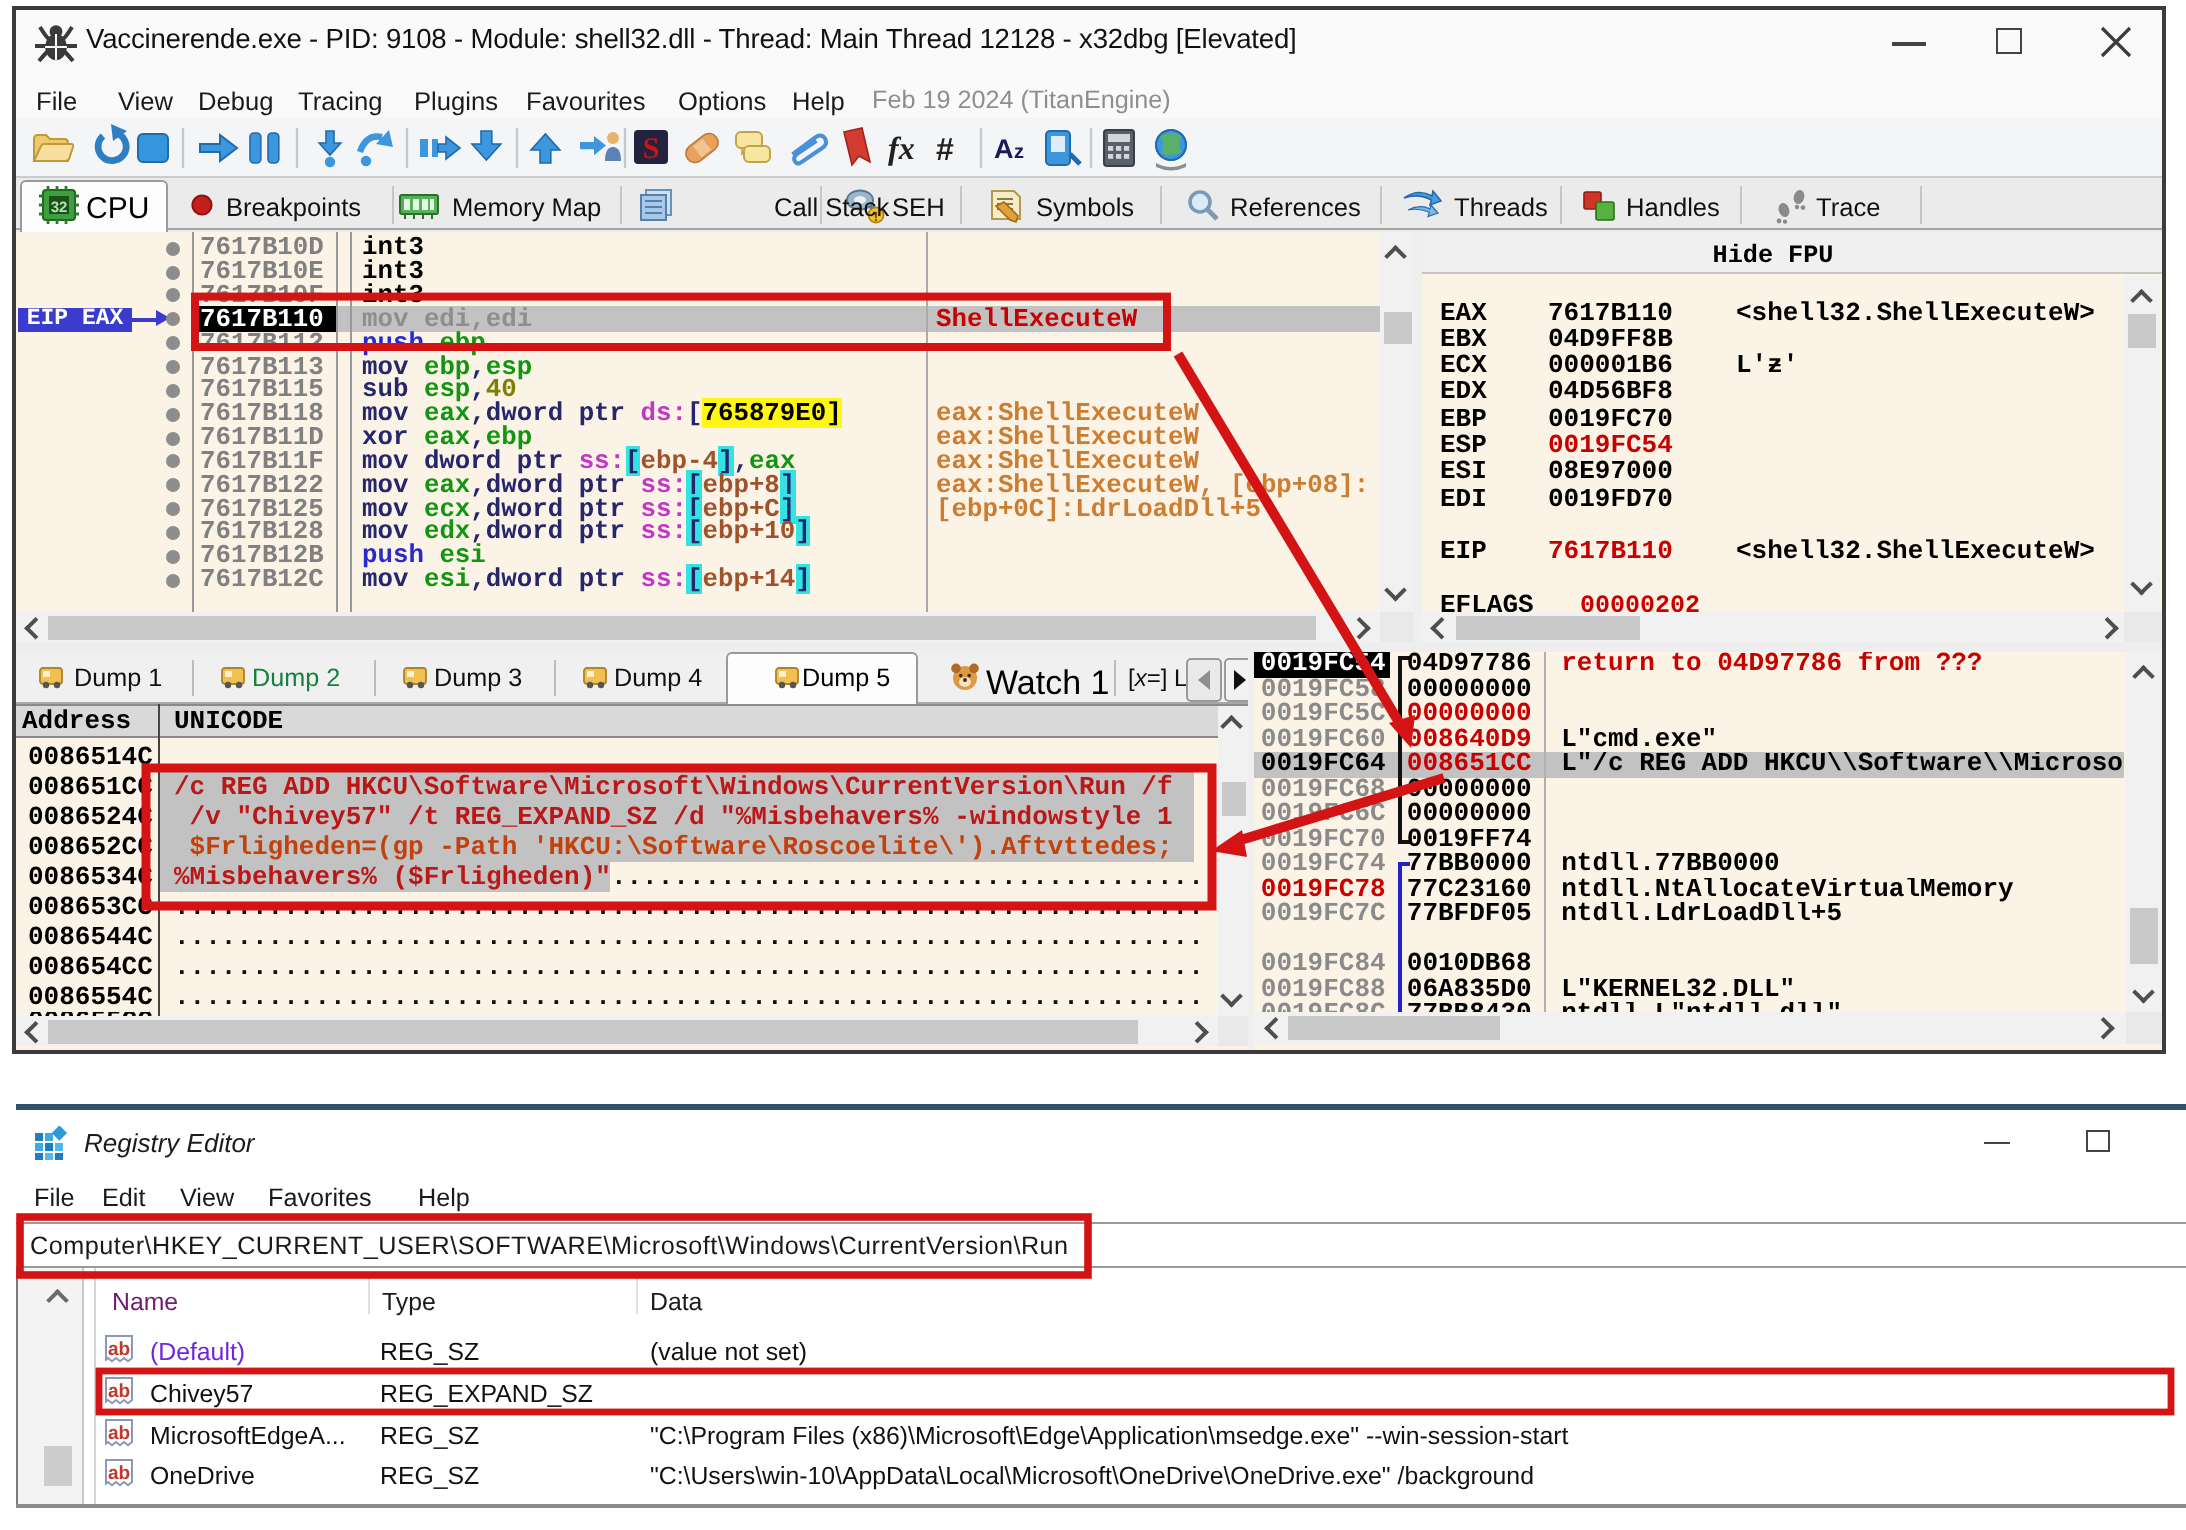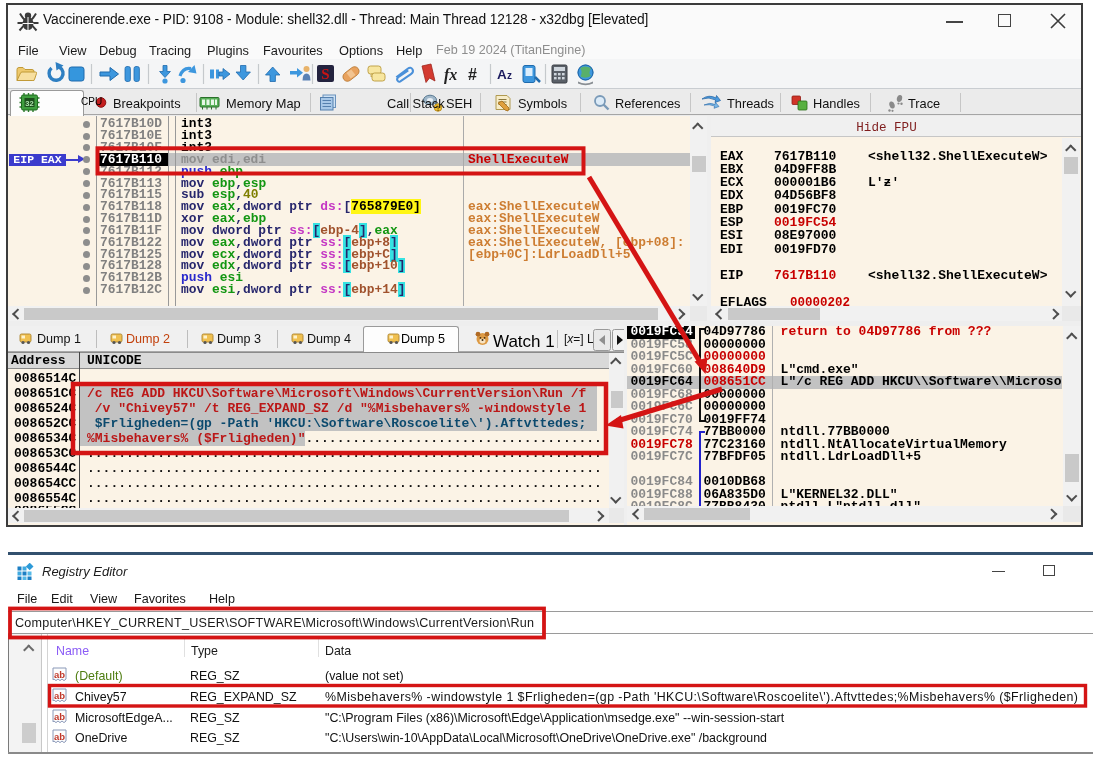--- a/index.html
+++ b/index.html
@@ -217,21 +217,21 @@
 
       <g fill="#8a8a8a">
           <ellipse cx="884" cy="16" rx="2.6" ry="3.6" transform="rotate(-18 884 16)"></ellipse>
           <ellipse cx="891.5" cy="9.5" rx="2.6" ry="3.6" transform="rotate(14 891.5 9.5)"></ellipse>
           <circle cx="881.5" cy="21.5" r="1.2"></circle>
           <circle cx="884.5" cy="21.8" r="1.1"></circle>
           <circle cx="893.5" cy="14.8" r="1.2"></circle>
           <circle cx="890.5" cy="14.5" r="1.1"></circle>
         </g>
     </svg>
-    <span class="abs" style="left:35px; top:7px; font-size:10px; color:#000;margin-left:38px;">CPU</span>
+    <span class="abs" style="left:35px; top:7px; font-size:15px; color:#000;">CPU</span>
     <span class="abs" style="left:105px; top:7px; font-size:12.8px; color:#111;">Breakpoints</span>
     <span class="abs" style="left:218px; top:7px; font-size:12.8px; color:#111;">Memory Map</span>
     <span class="abs" style="left:336px; top:7px; font-size:12.8px; color:#111;margin-left:43px;">Call Stack</span>
     <span class="abs" style="left:438px; top:7px; font-size:12.8px; color:#111;">SEH</span>
     <span class="abs" style="left:510px; top:7px; font-size:12.8px; color:#111;">Symbols</span>
     <span class="abs" style="left:607px; top:7px; font-size:12.8px; color:#111;">References</span>
     <span class="abs" style="left:719px; top:7px; font-size:12.8px; color:#111;">Threads</span>
     <span class="abs" style="left:805px; top:7px; font-size:12.8px; color:#111;">Handles</span>
     <span class="abs" style="left:900px; top:7px; font-size:12.8px; color:#111;">Trace</span>
   </div>
@@ -338,21 +338,21 @@
     <div class="sbthumb" style="left:683.5px; top:40px; width:14px; height:16px;"></div>
     <div class="sbtrack" style="left:0; top:190px; width:682px; height:15px;"></div>
     <div class="chv chvL" style="left:6px; top:194px;"></div>
     <div class="chv chvR" style="left:668px; top:194px;"></div>
     <div class="sbthumb" style="left:16px; top:191.5px; width:634px; height:12px;"></div>
     <div class="abs" style="left:682px; top:190px; width:19px; height:15px; background:#e9e9e9;"></div>
   </div>
   <div class="abs" id="regsplit" style="left:699px; top:111px; width:4px; height:205px; background:#efefef;"></div>
   <div class="abs" id="regs" style="left:703px; top:111px; width:370px; height:205px; background:#fbf3e6; overflow:hidden;">
     <div class="abs" style="left:0; top:0; width:370px; height:21px; background:#f0f0f0; border-bottom:1px solid #c6c6c6;"></div>
-    <div class="abs mono" style="left:0; top:4.5px; width:351px; text-align:center; font-size:12.6px; font-weight:normal; color:#7f1d1d;">Hide FPU</div>
+    <div class="abs mono" style="left:0; top:4.5px; width:351px; text-align:center; font-size:12.6px; font-weight:bold; color:#000000;">Hide FPU</div>
     <div class="rrow" style="top:33.5px">
         <span class="rl">EAX</span>
         <span class="rv cK">7617B110</span>
         <span class="rc cK">&lt;shell32.ShellExecuteW&gt;</span>
       </div>
     <div class="rrow" style="top:46.8px">
         <span class="rl">EBX</span>
         <span class="rv cK">04D9FF8B</span>
       </div>
     <div class="rrow" style="top:60.1px">
@@ -426,21 +426,21 @@
           <circle cx="6.5" cy="7" r="6" fill="#dd9a44"></circle>
           <circle cx="2" cy="2.2" r="2.4" fill="#b06a24"></circle>
           <circle cx="11" cy="2.2" r="2.4" fill="#b06a24"></circle>
           <ellipse cx="6.5" cy="9" rx="3" ry="2.4" fill="#f7e3c3"></ellipse>
           <circle cx="4.4" cy="5.8" r="0.9" fill="#402a10"></circle>
           <circle cx="8.6" cy="5.8" r="0.9" fill="#402a10"></circle>
           <circle cx="6.5" cy="8" r="1" fill="#402a10"></circle>
         </g>
     </svg>
     <span class="abs" style="left:29px; top:6px; font-size:12.6px; color:#111;">Dump 1</span>
-    <span class="abs" style="left:118px; top:6px; font-size:12.6px; color:#c2410c;">Dump 2</span>
+    <span class="abs" style="left:118px; top:6px; font-size:12.6px; color:#15803d;">Dump 2</span>
     <span class="abs" style="left:209px; top:6px; font-size:12.6px; color:#111;">Dump 3</span>
     <span class="abs" style="left:299px; top:6px; font-size:12.6px; color:#111;">Dump 4</span>
     <span class="abs" style="left:393px; top:6px; font-size:12.6px; color:#000;">Dump 5</span>
     <span class="abs" style="left:485px; top:6px; font-size:17px; color:#000000;">Watch 1</span>
     <span class="abs" style="left:556px; top:6px; font-size:12px; color:#111;">[<i>x</i>=] L<span style="font-size:10px;">(</span></span>
     <div class="abs" style="left:585px; top:2.5px; width:17.5px; height:22px; background:#e9e9e9; border:1px solid #9a9a9a; border-radius:2.5px;"></div>
     <div class="abs" style="left:603.5px; top:2.5px; width:17.5px; height:22px; background:#f2f2f2; border:1px solid #9a9a9a; border-radius:2.5px;"></div>
     <div class="abs" style="left:591px; top:8.5px; width:0; height:0; border-right:6px solid #8f8f8f; border-top:5px solid transparent; border-bottom:5px solid transparent;"></div>
     <div class="abs" style="left:609px; top:8.5px; width:0; height:0; border-left:6px solid #111; border-top:5px solid transparent; border-bottom:5px solid transparent;"></div>
 
@@ -459,21 +459,21 @@
     <div class="mrow" style="top:59.5px">
         <span class="mtx cK" style="left:6px">008651CC</span>
         <span class="mtx" style="left:79px; color:#bb1717;">/c REG ADD HKCU\Software\Microsoft\Windows\CurrentVersion\Run /f</span>
       </div>
     <div class="mrow" style="top:74.5px">
         <span class="mtx cK" style="left:6px">0086524C</span>
         <span class="mtx" style="left:79px; color:#bb1717;"> /v "Chivey57" /t REG_EXPAND_SZ /d "%Misbehavers% -windowstyle 1</span>
       </div>
     <div class="mrow" style="top:89.5px">
         <span class="mtx cK" style="left:6px">008652CC</span>
-        <span class="mtx" style="left:79px; color:#0c4a6e;"> $Frligheden=(gp -Path 'HKCU:\Software\Roscoelite\').Aftvttedes;</span>
+        <span class="mtx" style="left:79px; color:#c2410c;"> $Frligheden=(gp -Path 'HKCU:\Software\Roscoelite\').Aftvttedes;</span>
       </div>
     <div class="mrow" style="top:104.5px">
         <span class="mtx cK" style="left:6px">0086534C</span>
         <span class="mtx" style="left:79px; color:#bb1717;">%Misbehavers% ($Frligheden)"<span style="color:#111;">......................................</span></span>
       </div>
     <div class="mrow" style="top:119.5px">
         <span class="mtx cK" style="left:6px">008653CC</span>
         <span class="mtx" style="left:79px; color:#111;">..................................................................</span>
       </div>
     <div class="mrow" style="top:134.5px">
@@ -620,40 +620,39 @@
   <div class="abs" style="left:0; top:59px; width:1085px; height:23px; background:#fff; border-top:1px solid #9a9a9a; border-bottom:1px solid #9a9a9a;">
     <span class="abs" style="left:7px; top:4px; font-size:12.6px; letter-spacing:0.25px; color:#1a1a1a;">Computer\HKEY_CURRENT_USER\SOFTWARE\Microsoft\Windows\CurrentVersion\Run</span>
   </div>
 
   <div class="abs" id="reglist" style="left:0; top:82px; width:1085px; height:120px; background:#ffffff; border-bottom:2px solid #8a8a8a;">
     <div class="abs" style="left:0; top:0; width:34px; height:118px; background:#f3f3f3; border-right:1px solid #c8c8c8; border-left:1.4px solid #7a7a7a;"></div>
     <div class="abs" style="left:38.5px; top:0; width:1px; height:118px; background:#d4d4d4;"></div>
     <div class="chv chvU" style="left:17px; top:12px; border-color:#6a6a6a;"></div>
     <div class="abs" style="left:14px; top:89px; width:14px; height:20px; background:#cdcdcd;"></div>
 
-    <span class="abs" style="left:48px; top:10px; font-size:12.4px; color:#8b5cf6;">Name</span>
+    <span class="abs" style="left:48px; top:10px; font-size:12.4px; color:#701a75;">Name</span>
     <span class="abs" style="left:183px; top:10px; font-size:12.4px; color:#1a1a1a;">Type</span>
     <span class="abs" style="left:317px; top:10px; font-size:12.4px; color:#1a1a1a;">Data</span>
     <div class="abs" style="left:176px; top:3px; width:1px; height:20px; background:#e0e0e0;"></div>
     <div class="abs" style="left:310px; top:3px; width:1px; height:20px; background:#e0e0e0;"></div>
 
     <svg class="abs" style="left:44px; top:33px;" width="18" height="16" viewBox="0 0 18 16">
         <path d="M1 1 h13 v11 l-2 1.6 -2 -1.6 -2 1.6 -2 -1.6 -2 1.6 -2 -1.6 -1 0.8 z" fill="#fdfdfd" stroke="#8a99b8" stroke-width="1"></path>
         <text x="7.5" y="10.5" font-size="9.5" font-weight="bold" fill="#c0392b" text-anchor="middle" font-family="Liberation Sans">ab</text>
       </svg>
-    <span class="abs" style="left:67px; top:35px; font-size:12.4px; color:#4d7c0f;">(Default)</span>
+    <span class="abs" style="left:67px; top:35px; font-size:12.4px; color:#6d28d9;">(Default)</span>
     <span class="abs" style="left:182px; top:35px; font-size:12.4px; color:#111;">REG_SZ</span>
     <span class="abs" style="left:317px; top:35px; font-size:12.4px; color:#111;">(value not set)</span>
     <svg class="abs" style="left:44px; top:54px;" width="18" height="16" viewBox="0 0 18 16">
         <path d="M1 1 h13 v11 l-2 1.6 -2 -1.6 -2 1.6 -2 -1.6 -2 1.6 -2 -1.6 -1 0.8 z" fill="#fdfdfd" stroke="#8a99b8" stroke-width="1"></path>
         <text x="7.5" y="10.5" font-size="9.5" font-weight="bold" fill="#c0392b" text-anchor="middle" font-family="Liberation Sans">ab</text>
       </svg>
     <span class="abs" style="left:67px; top:56px; font-size:12.4px; color:#111;">Chivey57</span>
     <span class="abs" style="left:182px; top:56px; font-size:12.4px; color:#111;">REG_EXPAND_SZ</span>
-    <span class="abs" style="left:317px; top:56px; font-size:12.4px; color:#111; letter-spacing:0.42px;">%Misbehavers% -windowstyle 1 $Frligheden=(gp -Path 'HKCU:\Software\Roscoelite\').Aftvttedes;%Misbehavers% ($Frligheden)</span>
     <svg class="abs" style="left:44px; top:75px;" width="18" height="16" viewBox="0 0 18 16">
         <path d="M1 1 h13 v11 l-2 1.6 -2 -1.6 -2 1.6 -2 -1.6 -2 1.6 -2 -1.6 -1 0.8 z" fill="#fdfdfd" stroke="#8a99b8" stroke-width="1"></path>
         <text x="7.5" y="10.5" font-size="9.5" font-weight="bold" fill="#c0392b" text-anchor="middle" font-family="Liberation Sans">ab</text>
       </svg>
     <span class="abs" style="left:67px; top:77px; font-size:12.4px; color:#111;">MicrosoftEdgeA...</span>
     <span class="abs" style="left:182px; top:77px; font-size:12.4px; color:#111;">REG_SZ</span>
     <span class="abs" style="left:317px; top:77px; font-size:12.4px; color:#111;">"C:\Program Files (x86)\Microsoft\Edge\Application\msedge.exe" --win-session-start</span>
     <svg class="abs" style="left:44px; top:95px;" width="18" height="16" viewBox="0 0 18 16">
         <path d="M1 1 h13 v11 l-2 1.6 -2 -1.6 -2 1.6 -2 -1.6 -2 1.6 -2 -1.6 -1 0.8 z" fill="#fdfdfd" stroke="#8a99b8" stroke-width="1"></path>
         <text x="7.5" y="10.5" font-size="9.5" font-weight="bold" fill="#c0392b" text-anchor="middle" font-family="Liberation Sans">ab</text>

